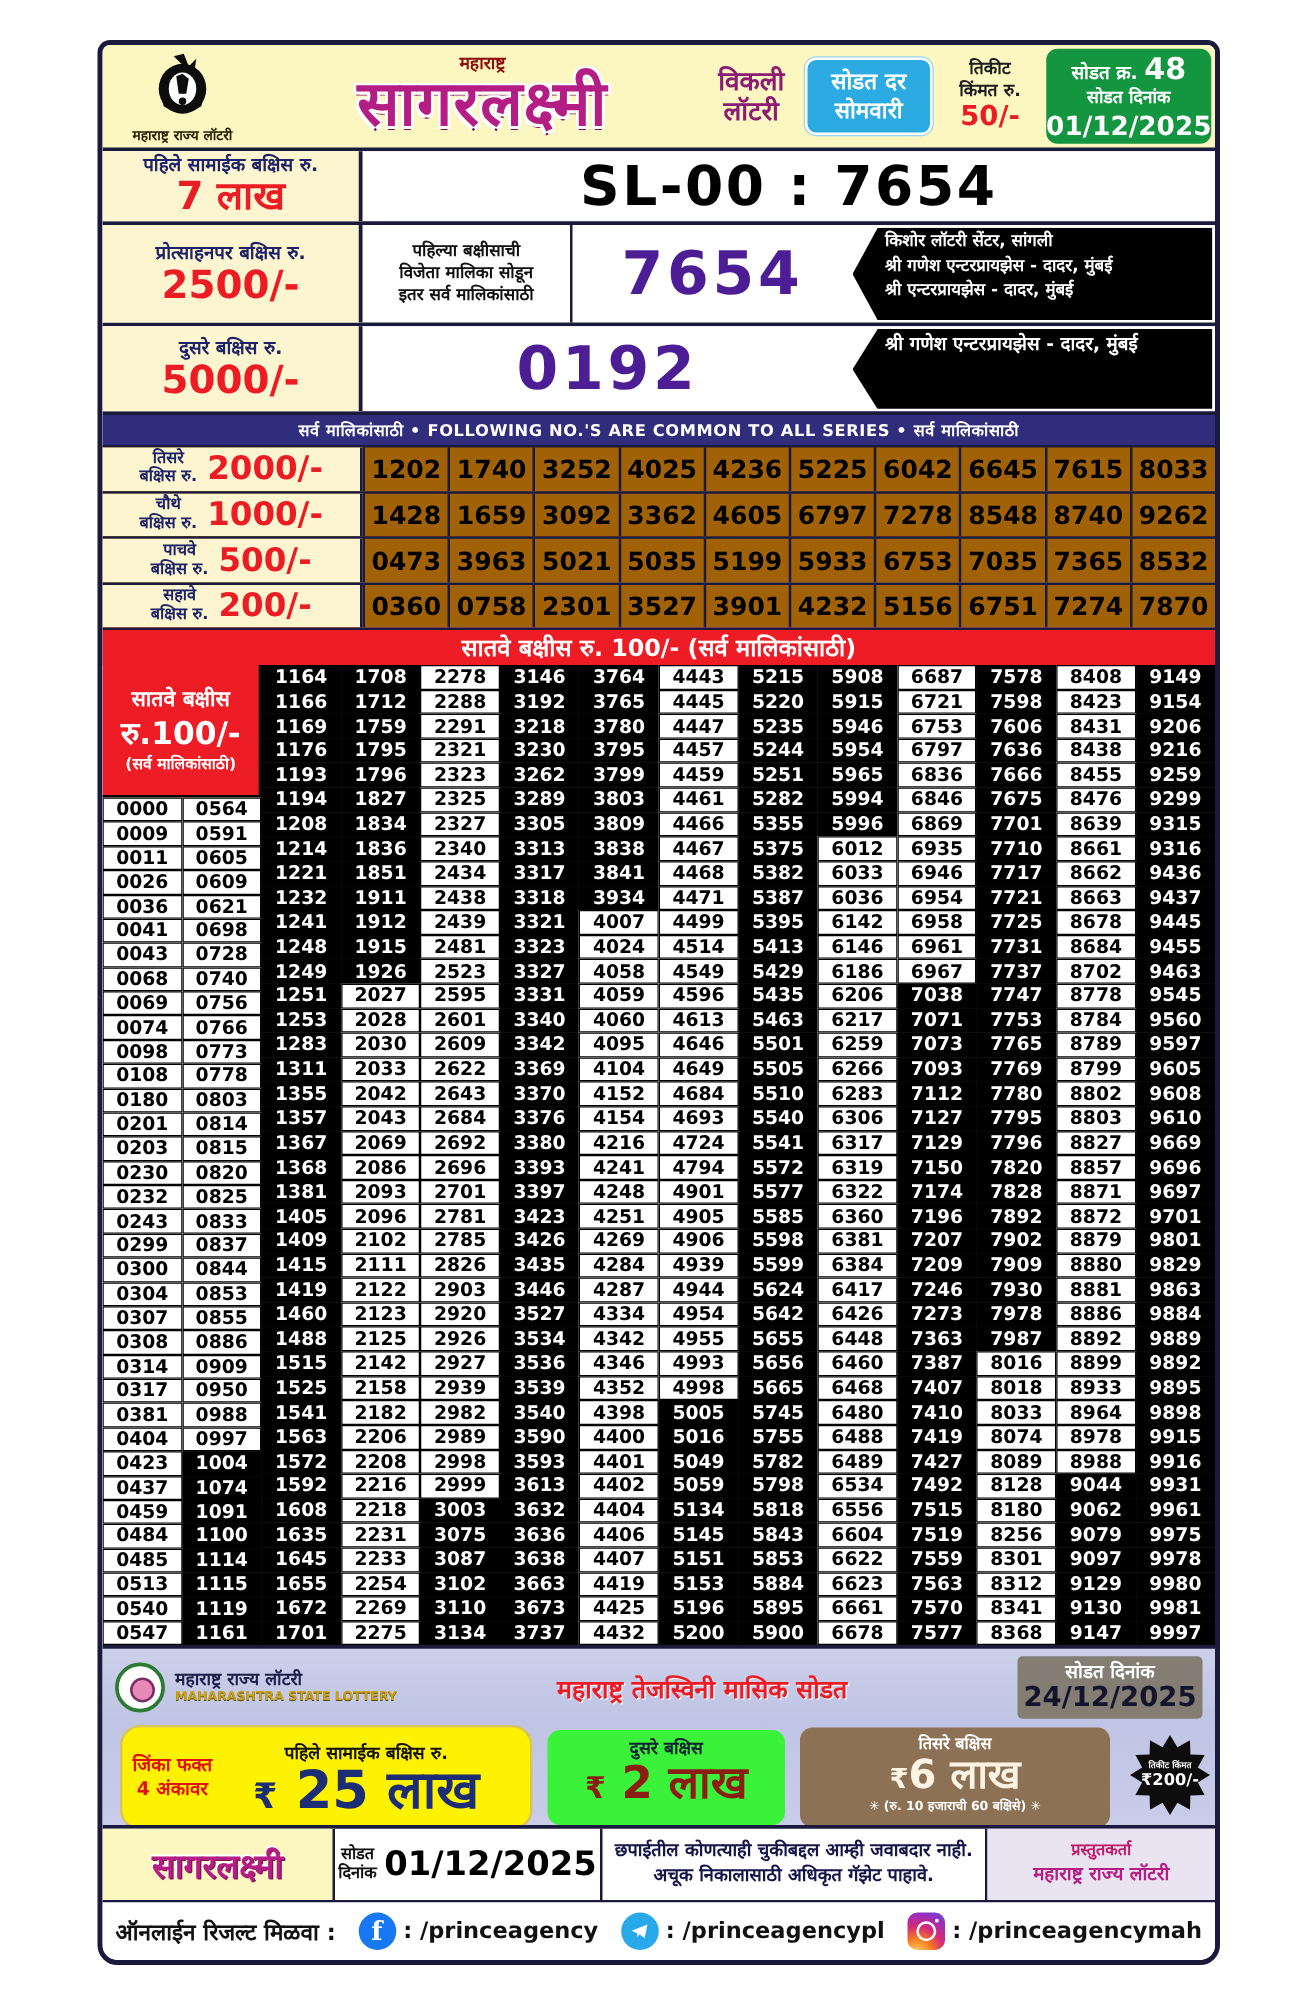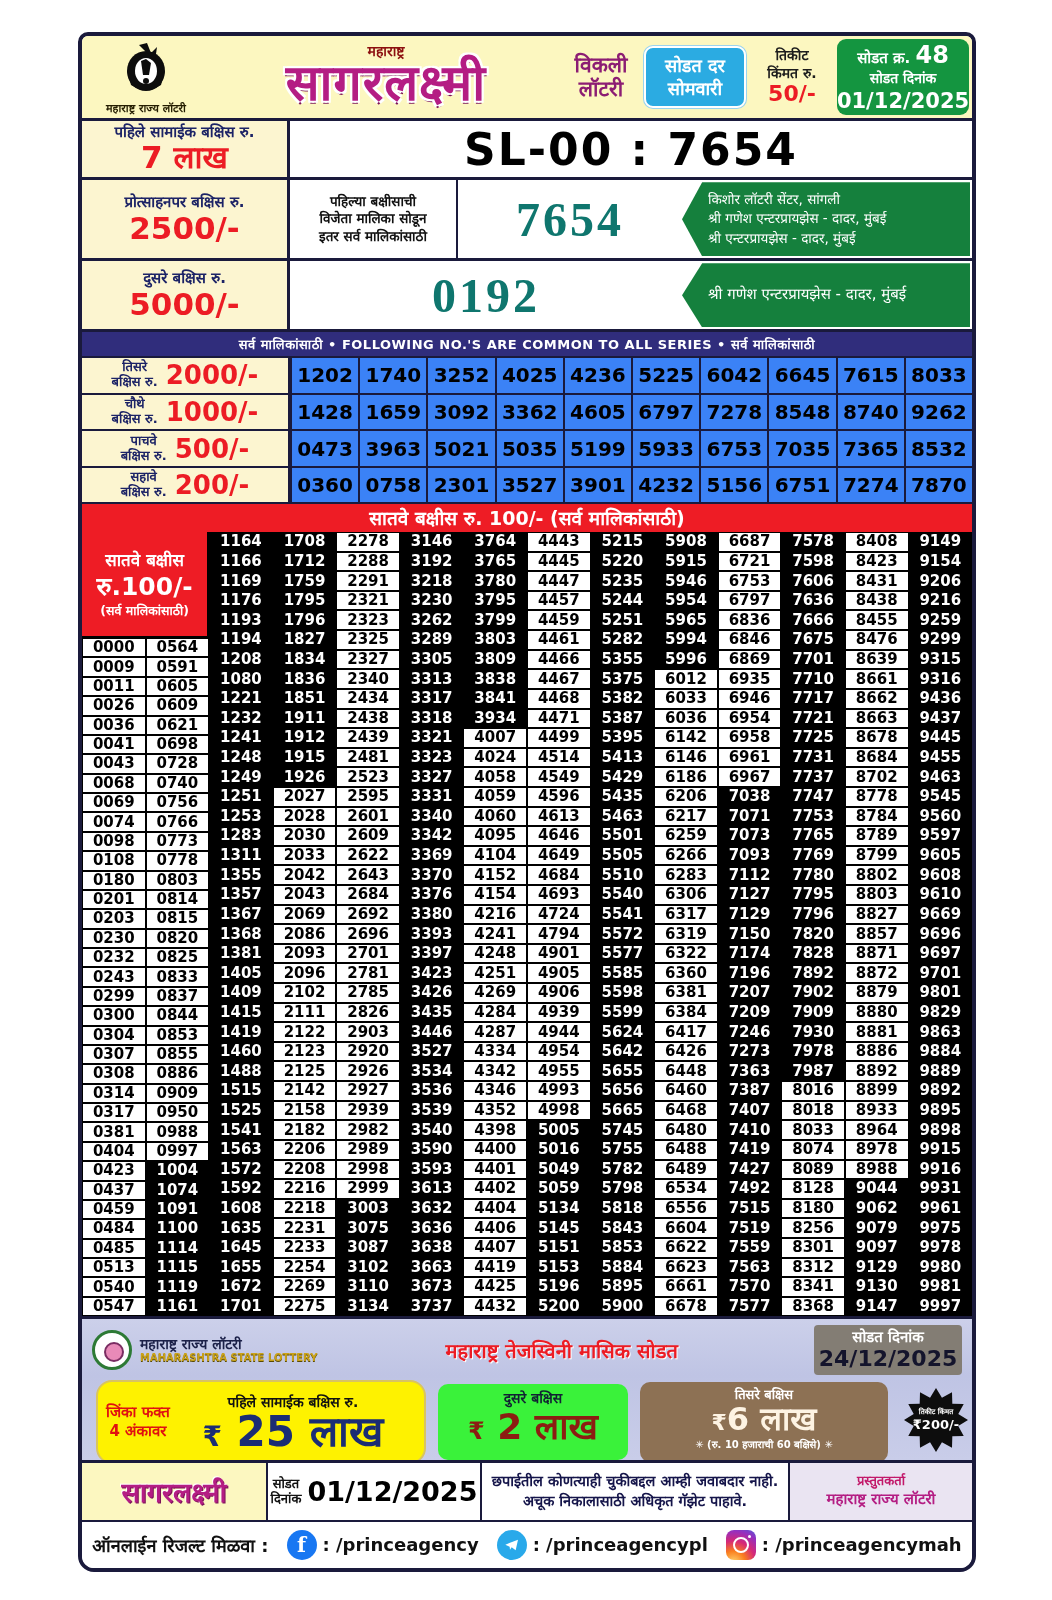--- a/index.html
+++ b/index.html
@@ -37,31 +37,31 @@
       align-items:center; justify-content:center; line-height:1.15; }
   .plabel .t{ font-size:15px; font-weight:bold; color:#1c2366; }
   .plabel .a{ font-size:31px; font-weight:bold; color:#ec1c24; line-height:1.05; }
   .row1{ height:60px; }
   .row1 .result{ flex:1; display:flex; align-items:center; justify-content:center;
       font-size:44px; font-weight:bold; color:#000; letter-spacing:2px; }
   .row2{ height:82px; }
   .pnote{ width:168px; border-right:2px solid #1a1a3c; display:flex; flex-direction:column; align-items:center;
       justify-content:center; font-size:13.5px; font-weight:bold; color:#111; line-height:1.3; text-align:center; }
   .pnum{ flex:1; display:flex; align-items:center; justify-content:center; font-size:48px; font-weight:bold;
-      color:#0f766e; letter-spacing:3px;font-family:Liberation Serif, serif; }
-  .dealer{ width:288px; margin:2px 2px 2px 0; background:#15803d; color:#fff; display:flex; flex-direction:column;
-      justify-content:center; padding:2px 6px 2px 26px; clip-path:polygon(0 50%, 7% 0, 100% 0, 100% 100%, 7% 100%);
-      font-weight:normal; }
+      color:#4c1d95; letter-spacing:3px; }
+  .dealer{ width:288px; margin:2px 2px 2px 0; background:#000000; color:#fff; display:flex; flex-direction:column;
+      padding:2px 6px 2px 26px; clip-path:polygon(0 50%, 7% 0, 100% 0, 100% 100%, 7% 100%);
+      font-weight:bold; }
   .dealer .ln{ font-size:13.5px; line-height:1.45; white-space:nowrap; }
   .row3{ height:72px; }
   .row3 .dealer .ln{ font-size:15px; }
   
   .cbar{ height:24px; background:#302d7c; color:#fff; font-size:13px; font-weight:bold; display:flex;
       align-items:center; justify-content:center; letter-spacing:.5px; }
-  .crow{ height:37px; display:flex; border-top:2px solid #1a1a3c; background:#3b82f6; }
+  .crow{ height:37px; display:flex; border-top:2px solid #1a1a3c; background:#a16207; }
   .crow .clabel{ width:208px; background:#fcf5d0; border-right:2px solid #1a1a3c; display:flex; align-items:center;
       justify-content:center; gap:8px; }
   .crow .clabel .stk{ font-size:13px; font-weight:bold; color:#1c2366; text-align:center; line-height:1.15; }
   .crow .clabel .amt{ font-size:26px; font-weight:bold; color:#ec1c24; }
   .cnums{ flex:1; display:flex; }
   .cnum{ flex:1; border-left:2px solid #1a1a3c; display:flex; align-items:center; justify-content:center;
       font-size:20px; font-weight:bold; color:#000; }
   
   .rbar{ height:30px; background:#ee1c25; color:#fff; display:flex; align-items:center; justify-content:center;
       font-size:19px; font-weight:bold; border-top:2px solid #1a1a3c; }
@@ -383,21 +383,21 @@
       </div>
     </div>
     <div class="tcol">
         <div class="num dark">1164</div>
         <div class="num dark">1166</div>
         <div class="num dark">1169</div>
         <div class="num dark">1176</div>
         <div class="num dark">1193</div>
         <div class="num dark">1194</div>
         <div class="num dark">1208</div>
-        <div class="num dark">1080</div>
+        <div class="num dark">1214</div>
         <div class="num dark">1221</div>
         <div class="num dark">1232</div>
         <div class="num dark">1241</div>
         <div class="num dark">1248</div>
         <div class="num dark">1249</div>
         <div class="num dark">1251</div>
         <div class="num dark">1253</div>
         <div class="num dark">1283</div>
         <div class="num dark">1311</div>
         <div class="num dark">1355</div>

